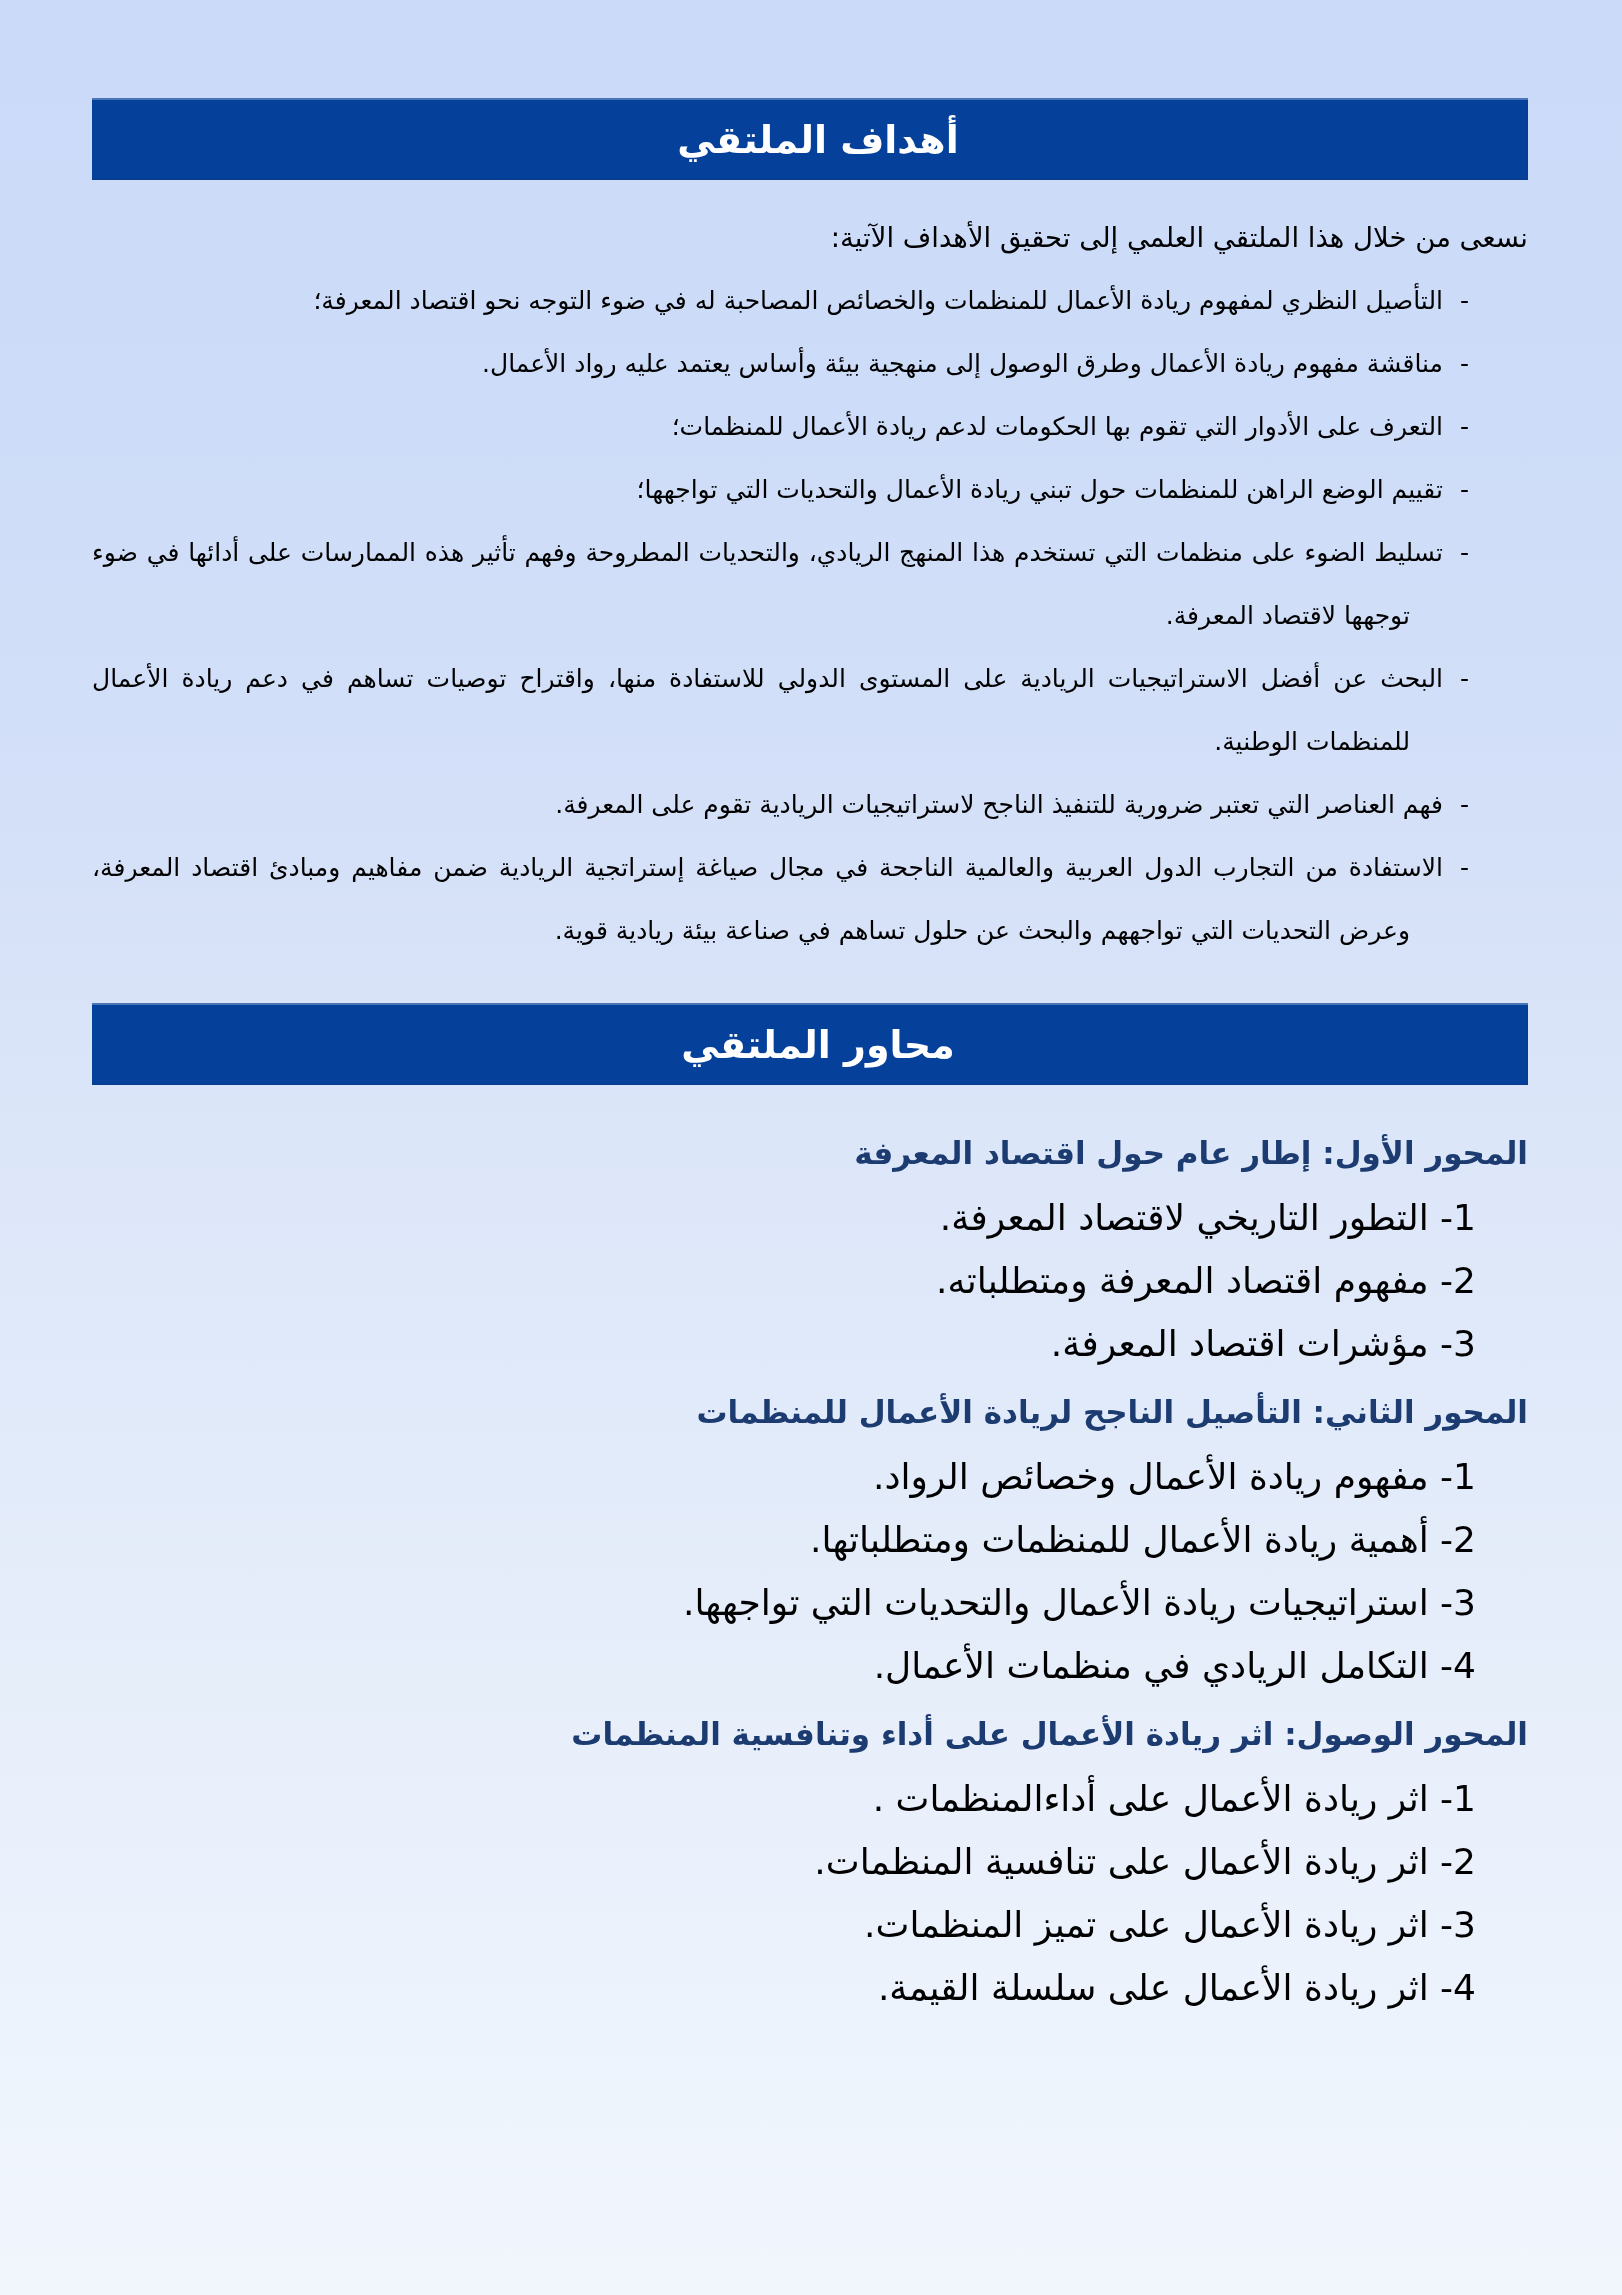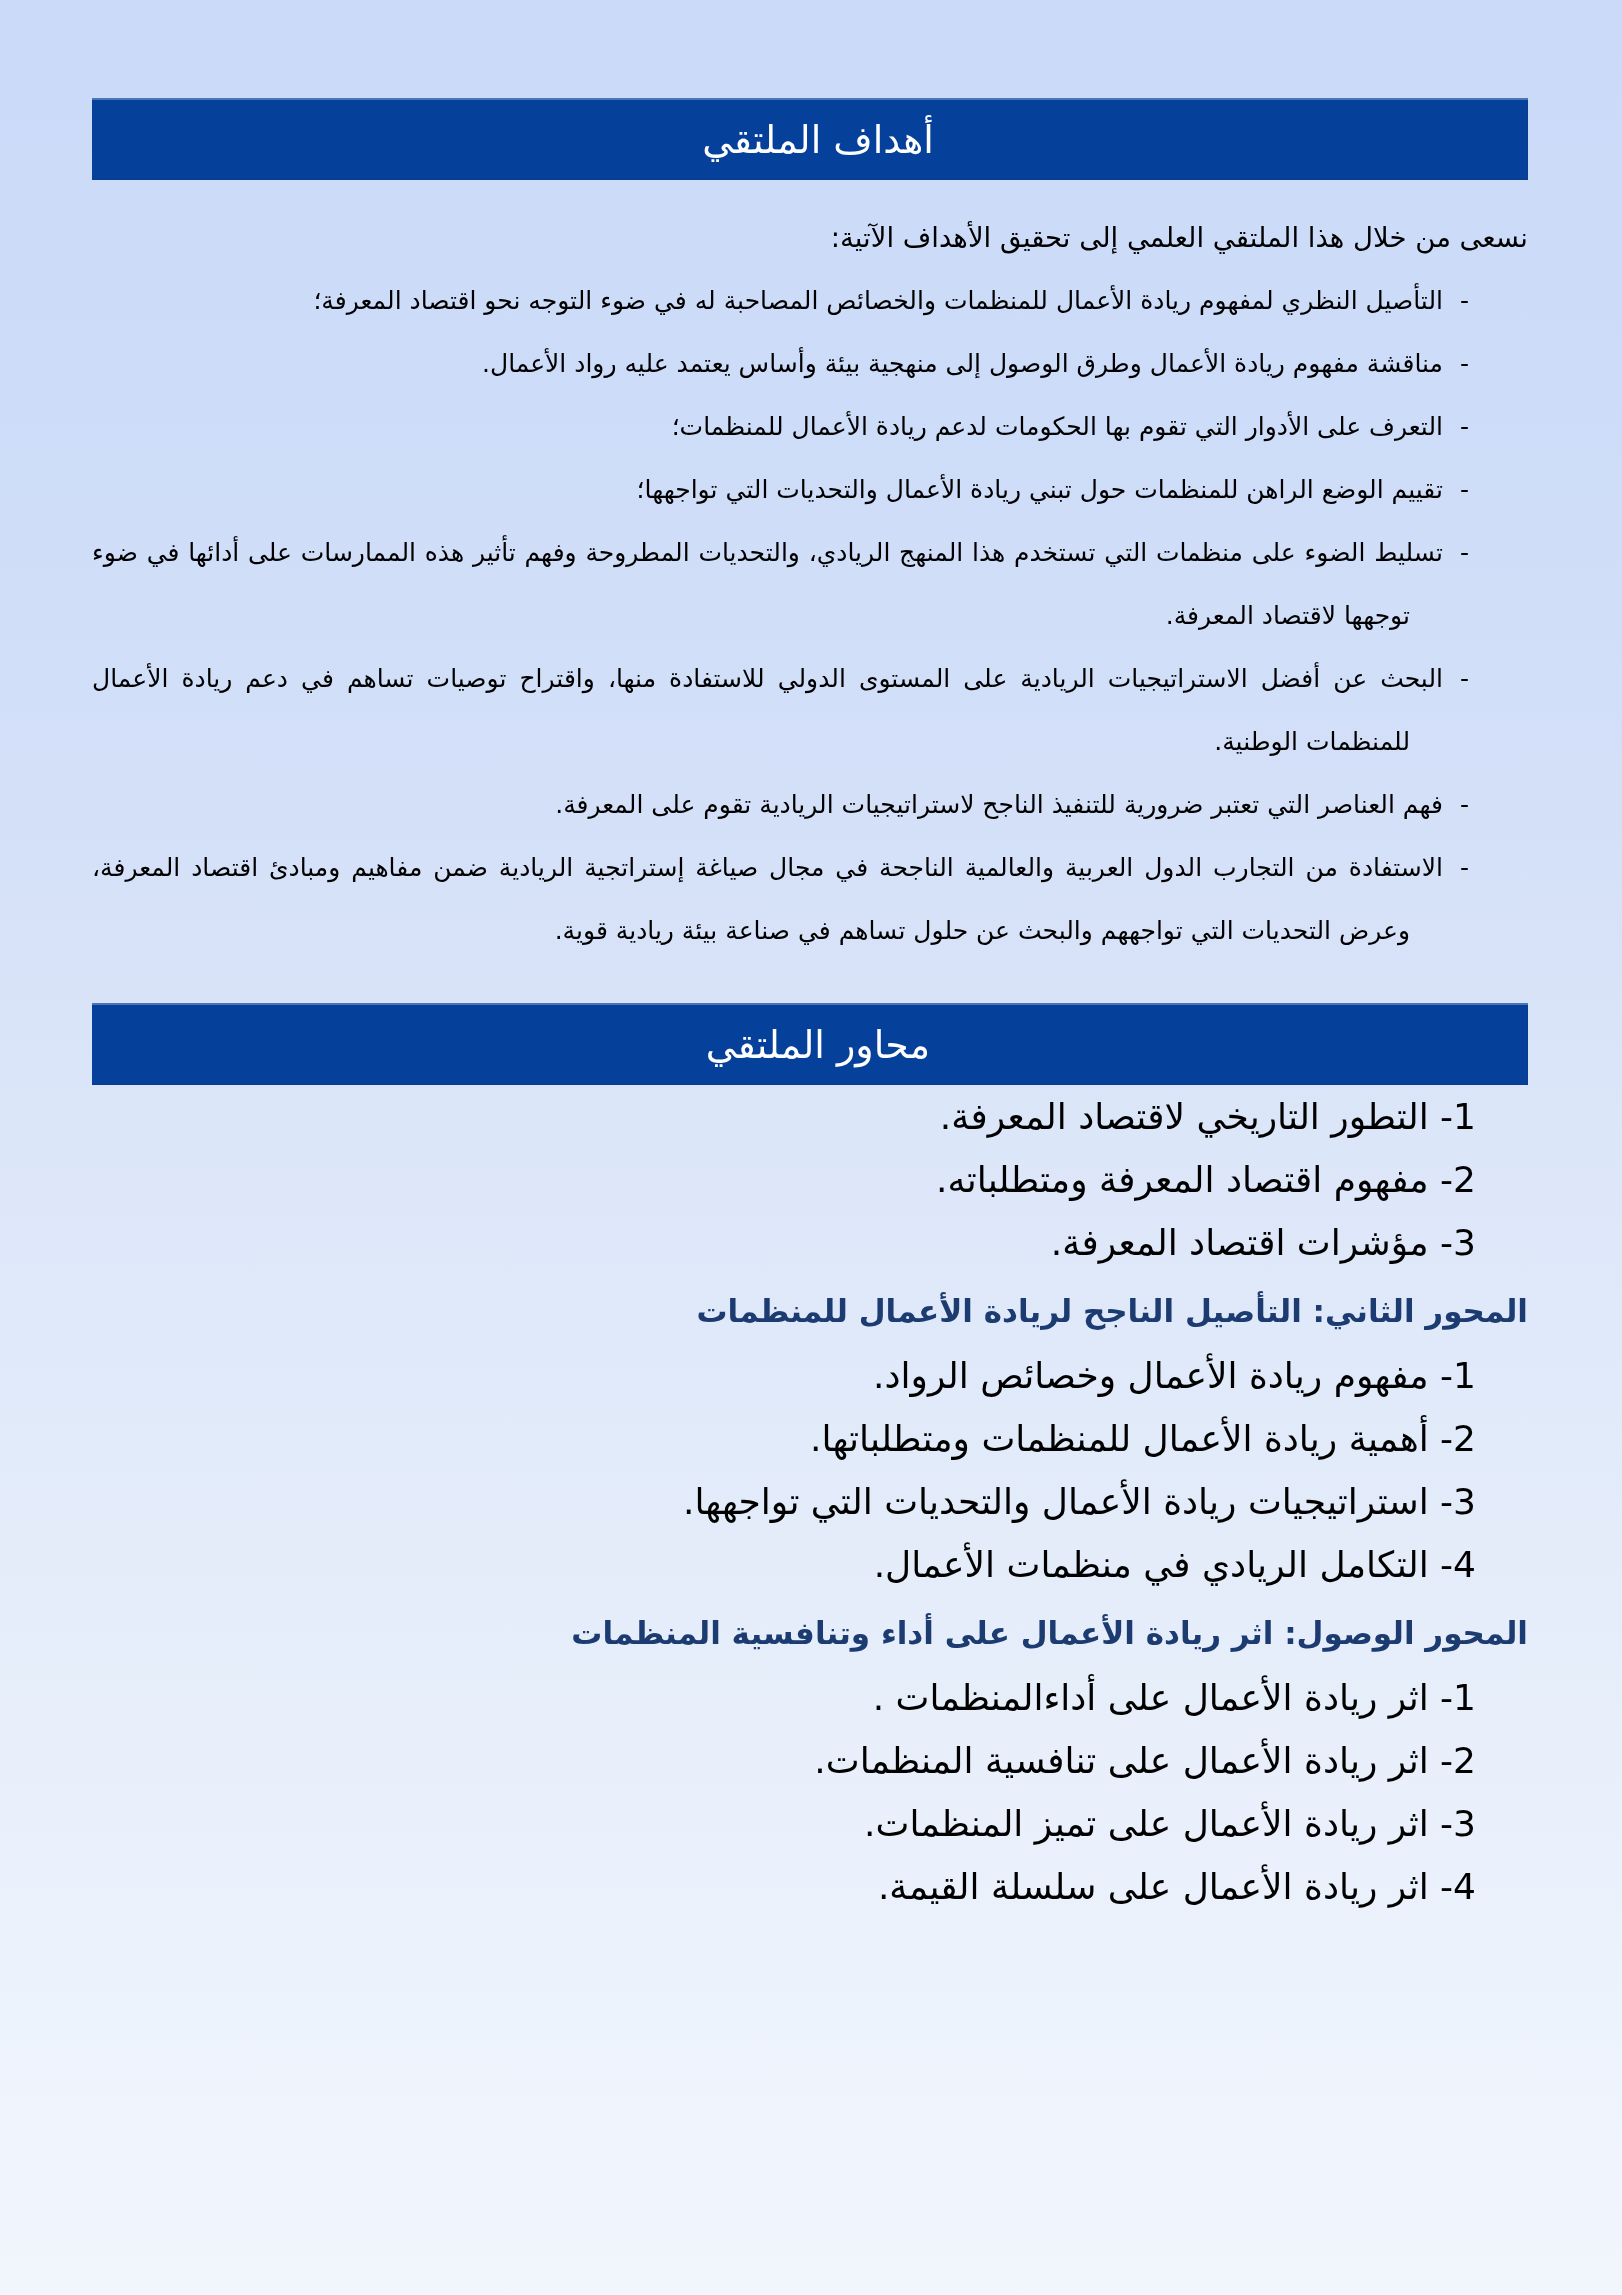--- a/index.html
+++ b/index.html
@@ -27,21 +27,21 @@
     height: 80px;
     background: #05419b;
     border-top: 2px solid #4a76b8;
     box-shadow: inset -1.3px -1.3px 0 #0a3c8c;
     text-align: center;
   }
   .band .band-title {
     display: inline-block;
     color: #ffffff;
     font-size: 38px;
-    font-weight: normal;
+    font-weight: bold;
     line-height: 80px;
     letter-spacing: 0.7px;
     margin-left: 16px;
   }
   .band-objectives { margin-top: 98px; }
   .band-axes { margin-top: 41px; }
 
   .intro {
     margin: 25px 0 0 0;
     font-size: 27.5px;
@@ -102,20 +102,21 @@
     <li><span class="marker">-</span><span>البحث عن أفضل الاستراتيجيات الريادية على المستوى الدولي للاستفادة منها، واقتراح توصيات تساهم في دعم ريادة الأعمال للمنظمات الوطنية.</span></li>
     <li><span class="marker">-</span><span>فهم العناصر التي تعتبر ضرورية للتنفيذ الناجح لاستراتيجيات الريادية تقوم على المعرفة.</span></li>
     <li><span class="marker">-</span><span>الاستفادة من التجارب الدول العربية والعالمية الناجحة في مجال صياغة إستراتجية الريادية  ضمن مفاهيم ومبادئ اقتصاد المعرفة، وعرض التحديات التي تواجههم والبحث عن حلول تساهم في صناعة بيئة ريادية قوية.</span></li>
   </ul>
 
   <div class="band band-axes">
     <span class="band-title">محاور الملتقي</span>
   </div>
 
   <div class="axis">
+    <div class="axis-heading">المحور الأول: إطار عام حول اقتصاد المعرفة</div>
     <p class="axis-item">1- التطور التاريخي لاقتصاد المعرفة.</p>
     <p class="axis-item">2- مفهوم اقتصاد المعرفة ومتطلباته.</p>
     <p class="axis-item">3- مؤشرات اقتصاد المعرفة.</p>
   </div>
 
   <div class="axis">
     <div class="axis-heading">المحور الثاني: التأصيل الناجح لريادة الأعمال للمنظمات</div>
     <p class="axis-item">1- مفهوم ريادة الأعمال وخصائص الرواد.</p>
     <p class="axis-item">2- أهمية ريادة الأعمال للمنظمات ومتطلباتها.</p>
     <p class="axis-item">3- استراتيجيات ريادة الأعمال والتحديات التي تواجهها.</p>

